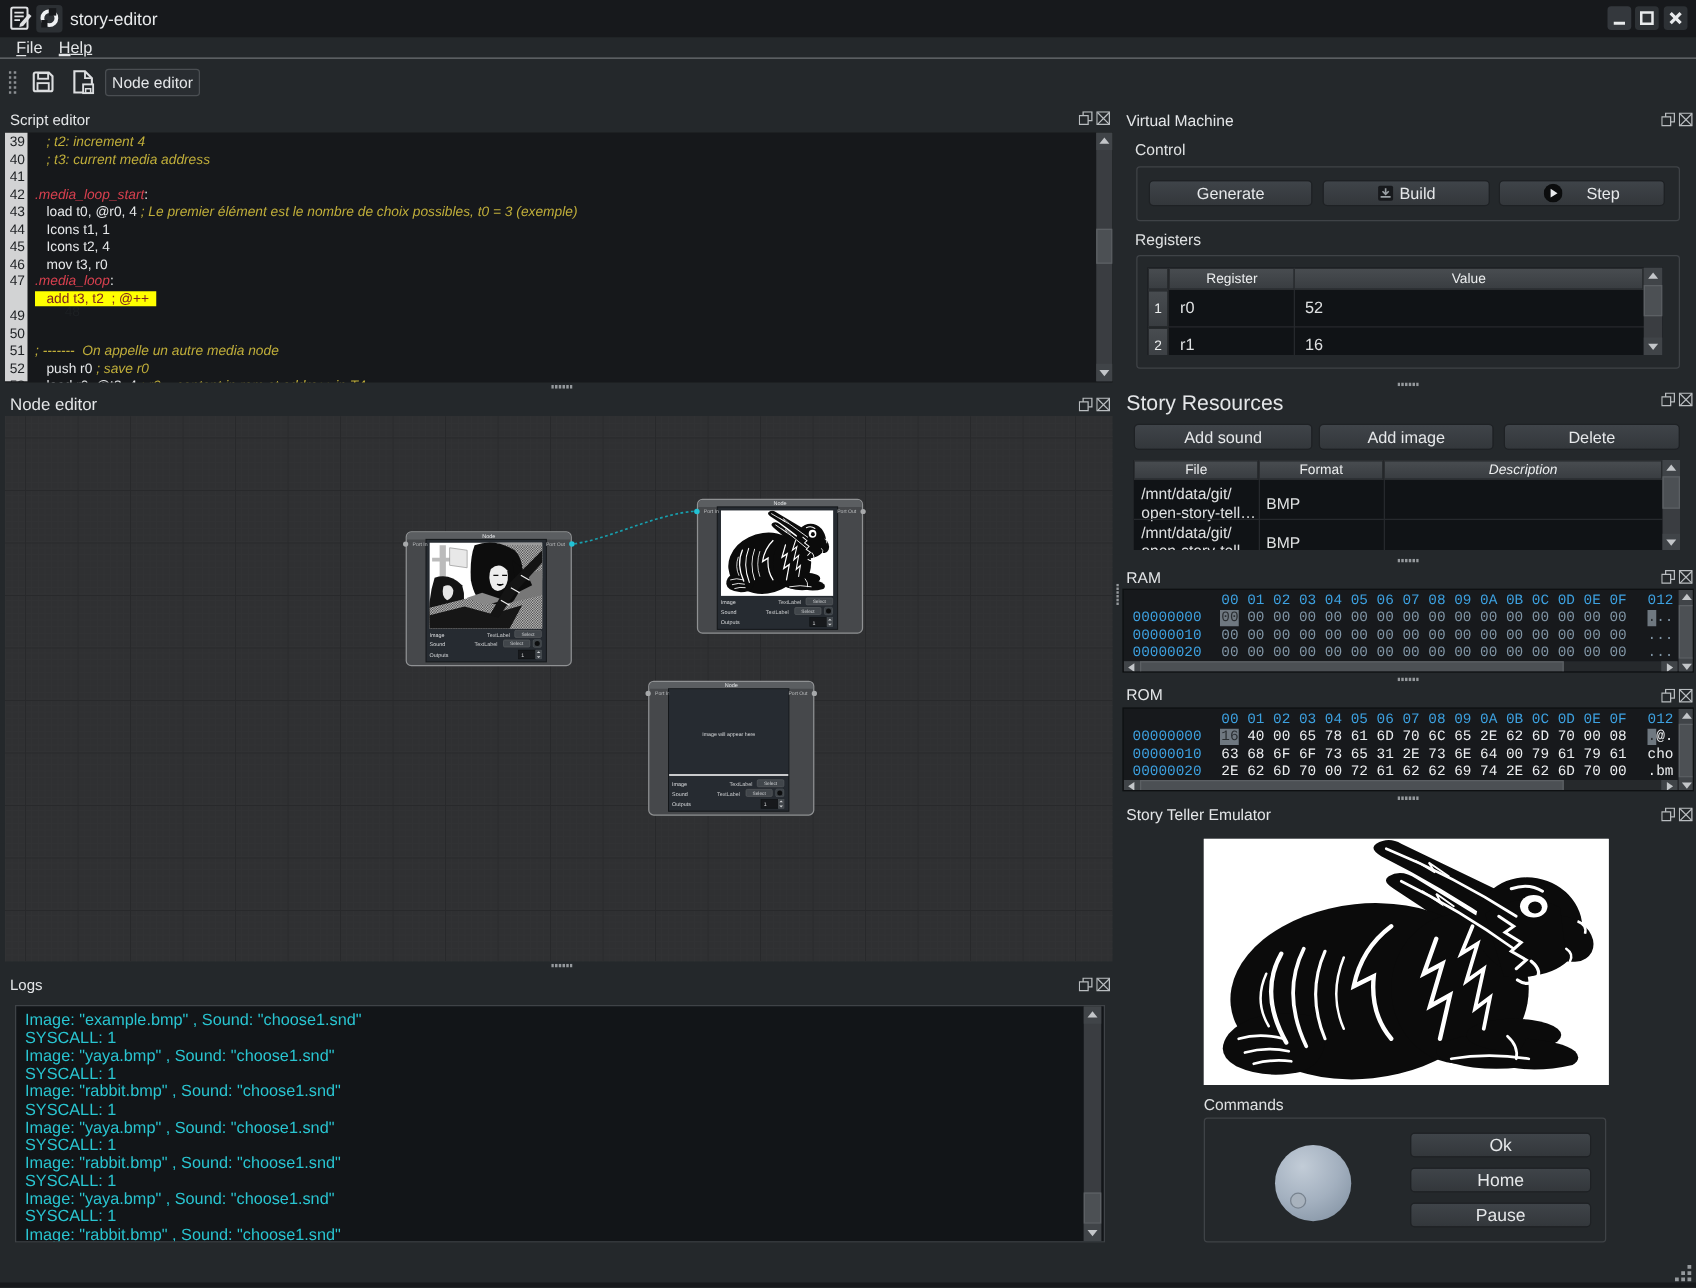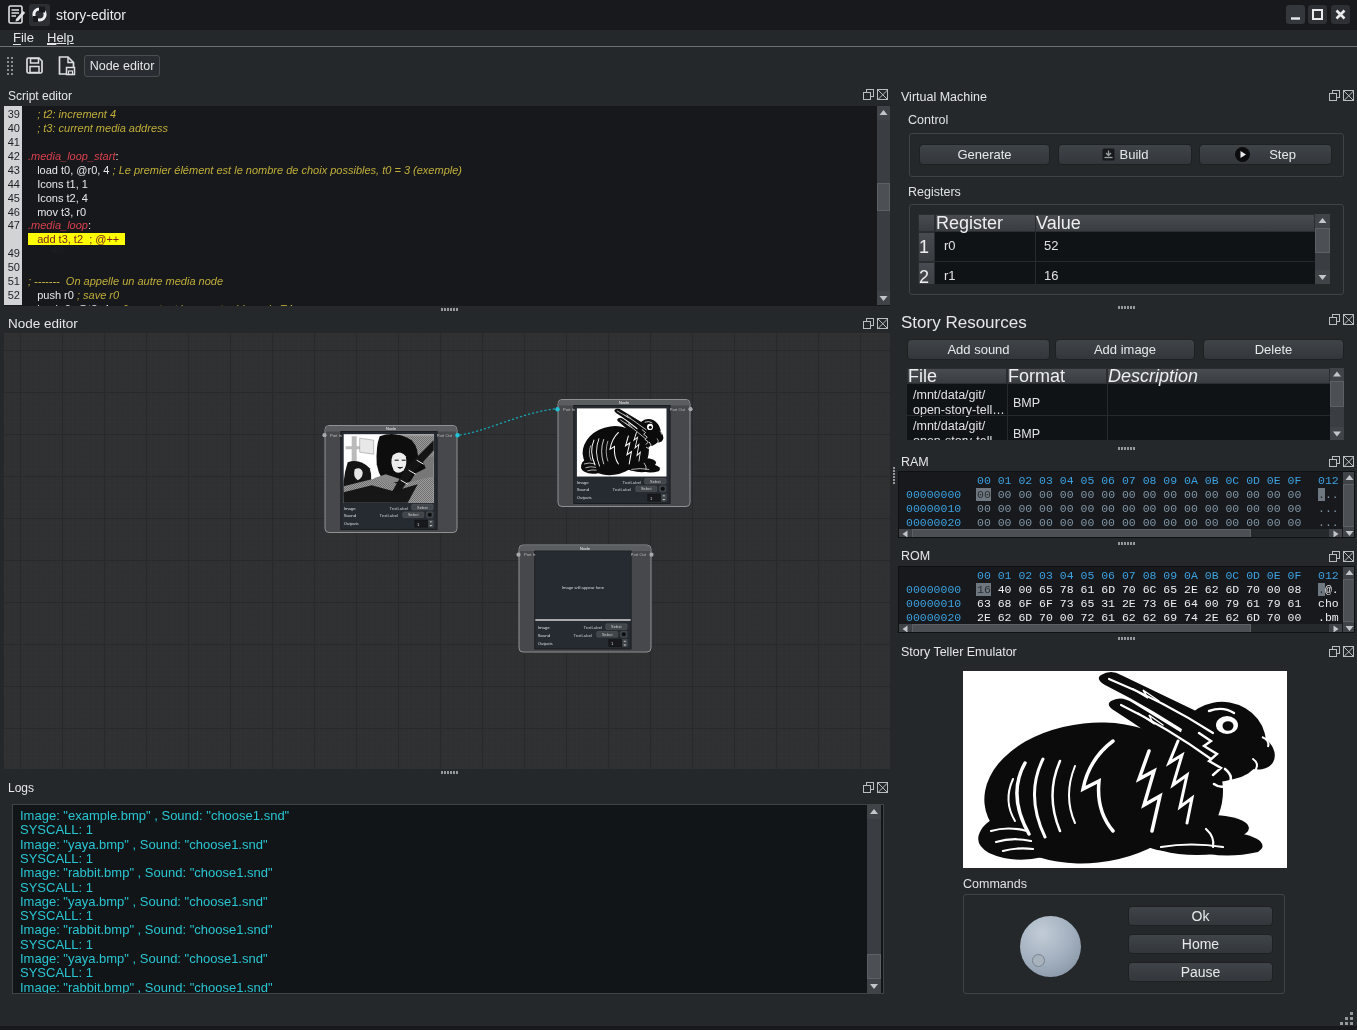--- a/index.html
+++ b/index.html
@@ -13,21 +13,21 @@
 #menubar { left:0; top:30px; width:1357px; height:16px; background:#24282b; }
 .menuitem { top:30px; font-size:13px; color:#e4e6e8; }
 .menuitem u { text-decoration-thickness:1px; text-underline-offset:2px; }
 #menusep { left:0; top:46px; width:1357px; height:1px; background:#6d7175; }
 
 .docktitle { font-size:12px; color:#e4e6e8; }
 .btn { background:linear-gradient(#3f4449,#33373b); border:1px solid #1e2124; border-radius:4px;
        color:#e6e8ea; font-size:13px; text-align:center; }
 .gbox { border:1px solid #3f4347; border-radius:3px; }
 .thead { background:linear-gradient(#484c50,#393d41); border:1px solid #2b2e31; color:#eceeef;
-         font-size:18px; text-align:left; }
+         font-size:11px; text-align:center; }
 
 .sb-track { background:#3a3d41; }
 .sb-btn { background:#404448; }
 .sb-thumb { background:#4c5054; border:1px solid #5c6064; }
 
 #script-box { left:4px; top:106px; width:886px; height:200px; background:#16181b; overflow:hidden; }
 #gutter { left:0px; top:0px; width:18px; height:199px; background:#d2d3d4; }
 .lnum { position:absolute; width:16px; text-align:right; font-size:11px; color:#1d2023; }
 .cline { position:absolute; left:24px; font-size:11px; white-space:pre; color:#e6e8ea; }
 .cmt { color:#c0ae3a; font-style:italic; }

